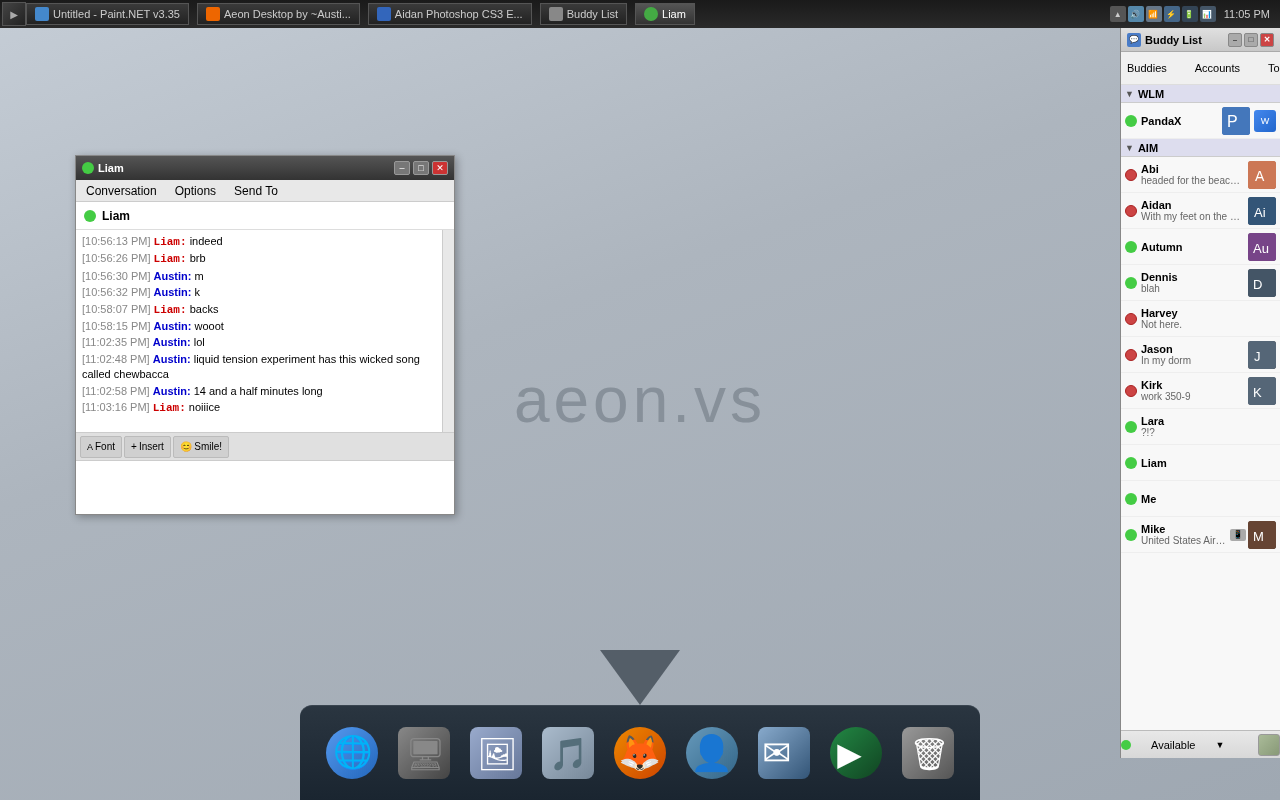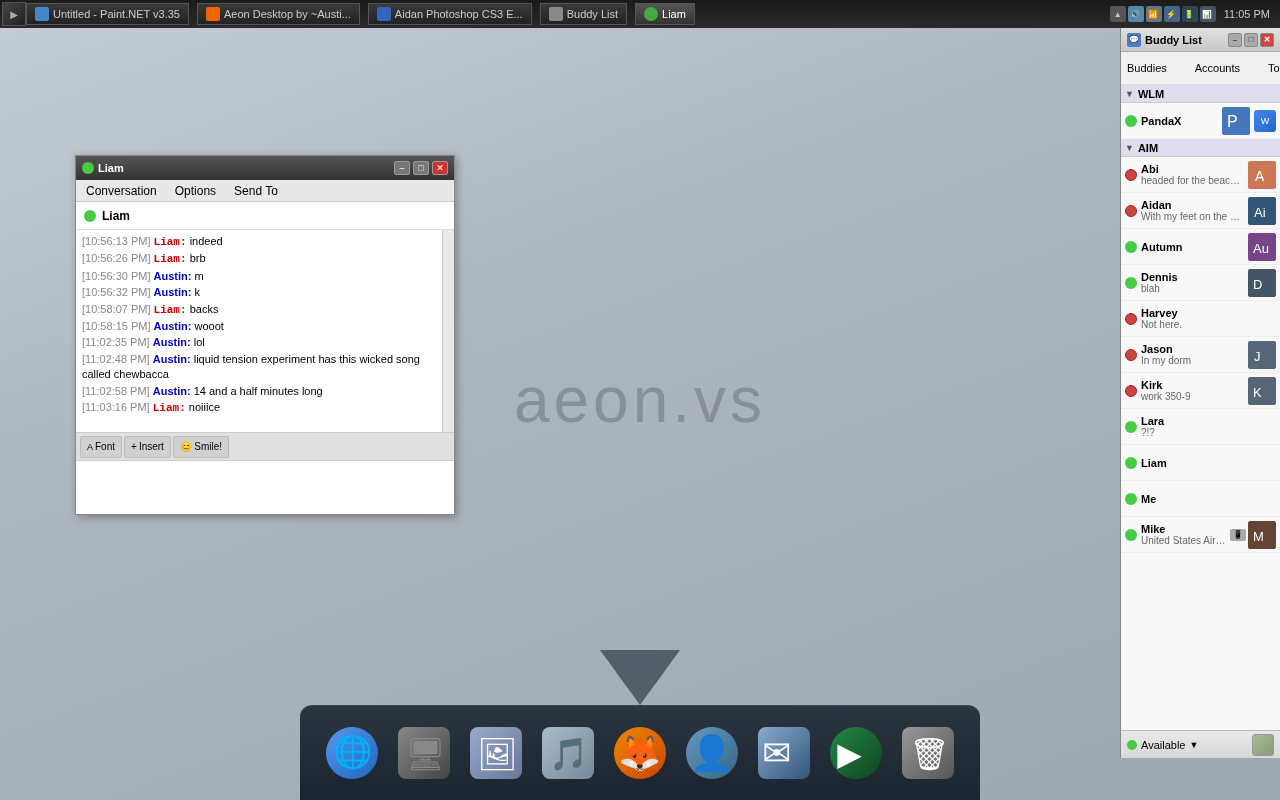--- a/index.html
+++ b/index.html
@@ -326,22 +326,22 @@
       flex-shrink: 0;
       overflow: hidden;
     }
 
     .buddy-list-footer {
       height: 28px;
       background: linear-gradient(180deg, #e8e8e8, #d8d8d8);
       border-top: 1px solid #bbb;
       display: flex;
       align-items: center;
-      padding: 0 6px;
-      gap: 4px;
+      padding: 0 0;
+      gap: 20px;
       font-size: 11px;
     }
 
     .status-dot-small {
       width: 10px;
       height: 10px;
       border-radius: 50%;
       background: #44cc44;
     }
 

